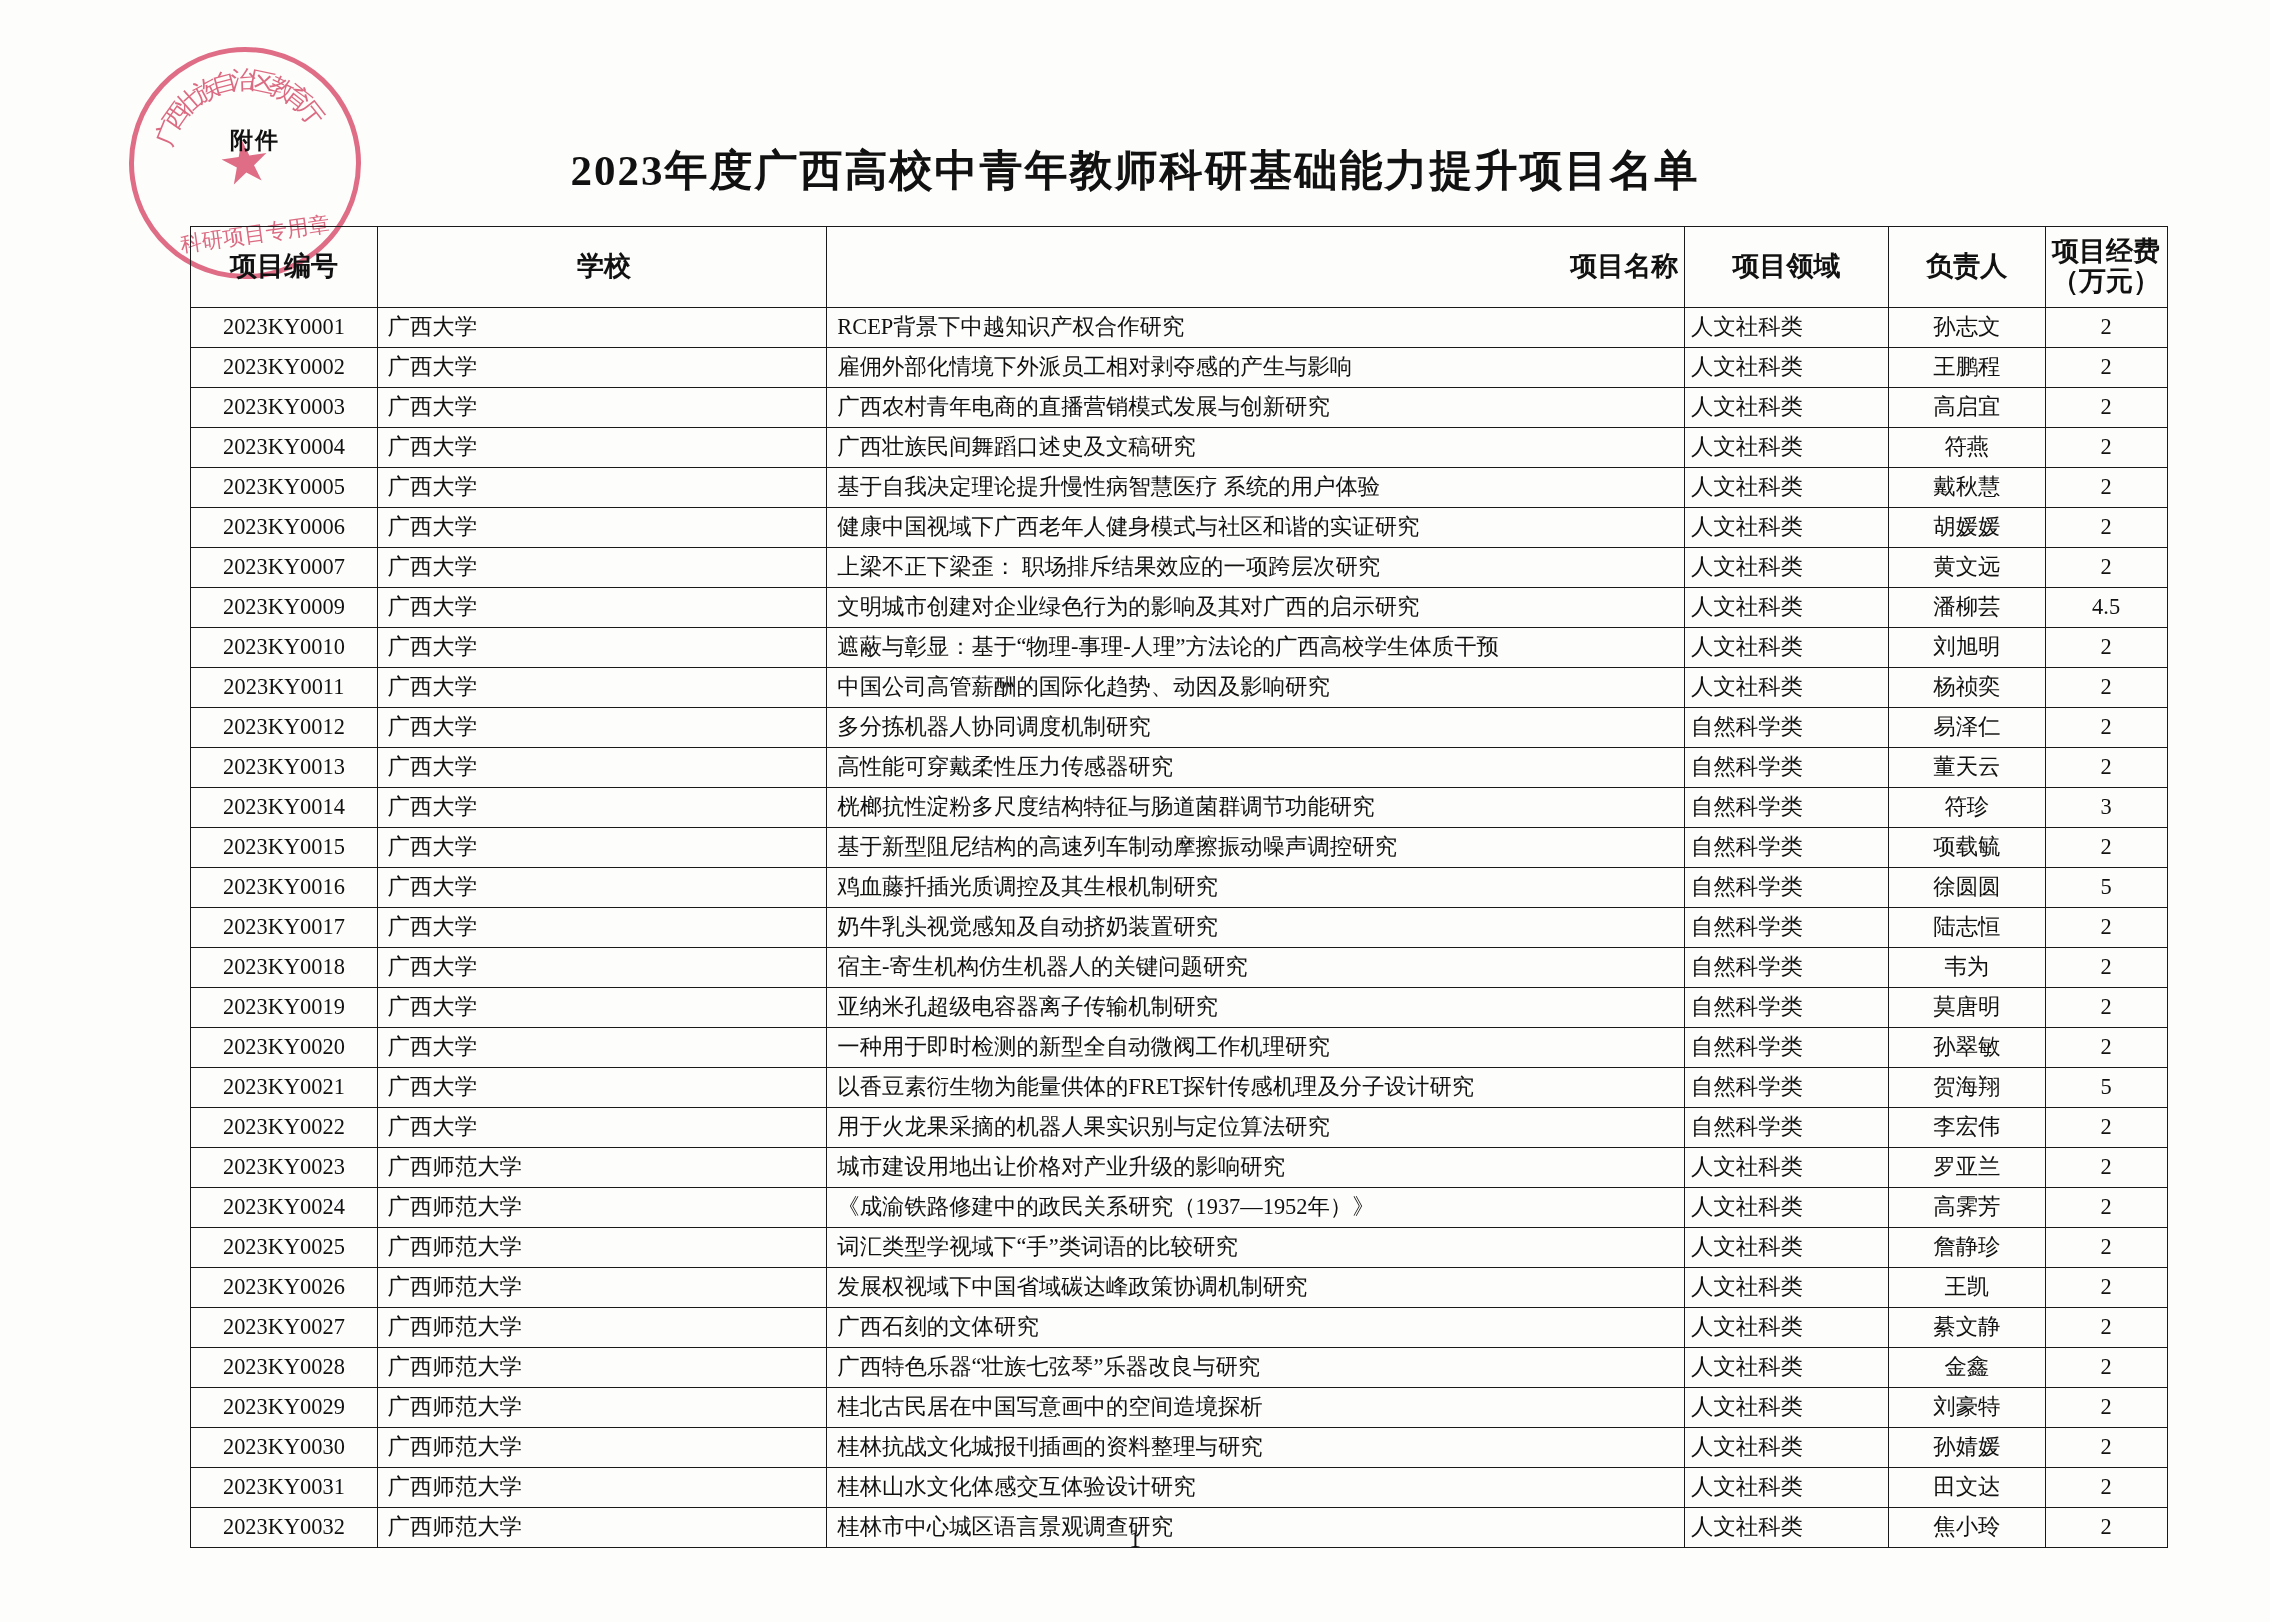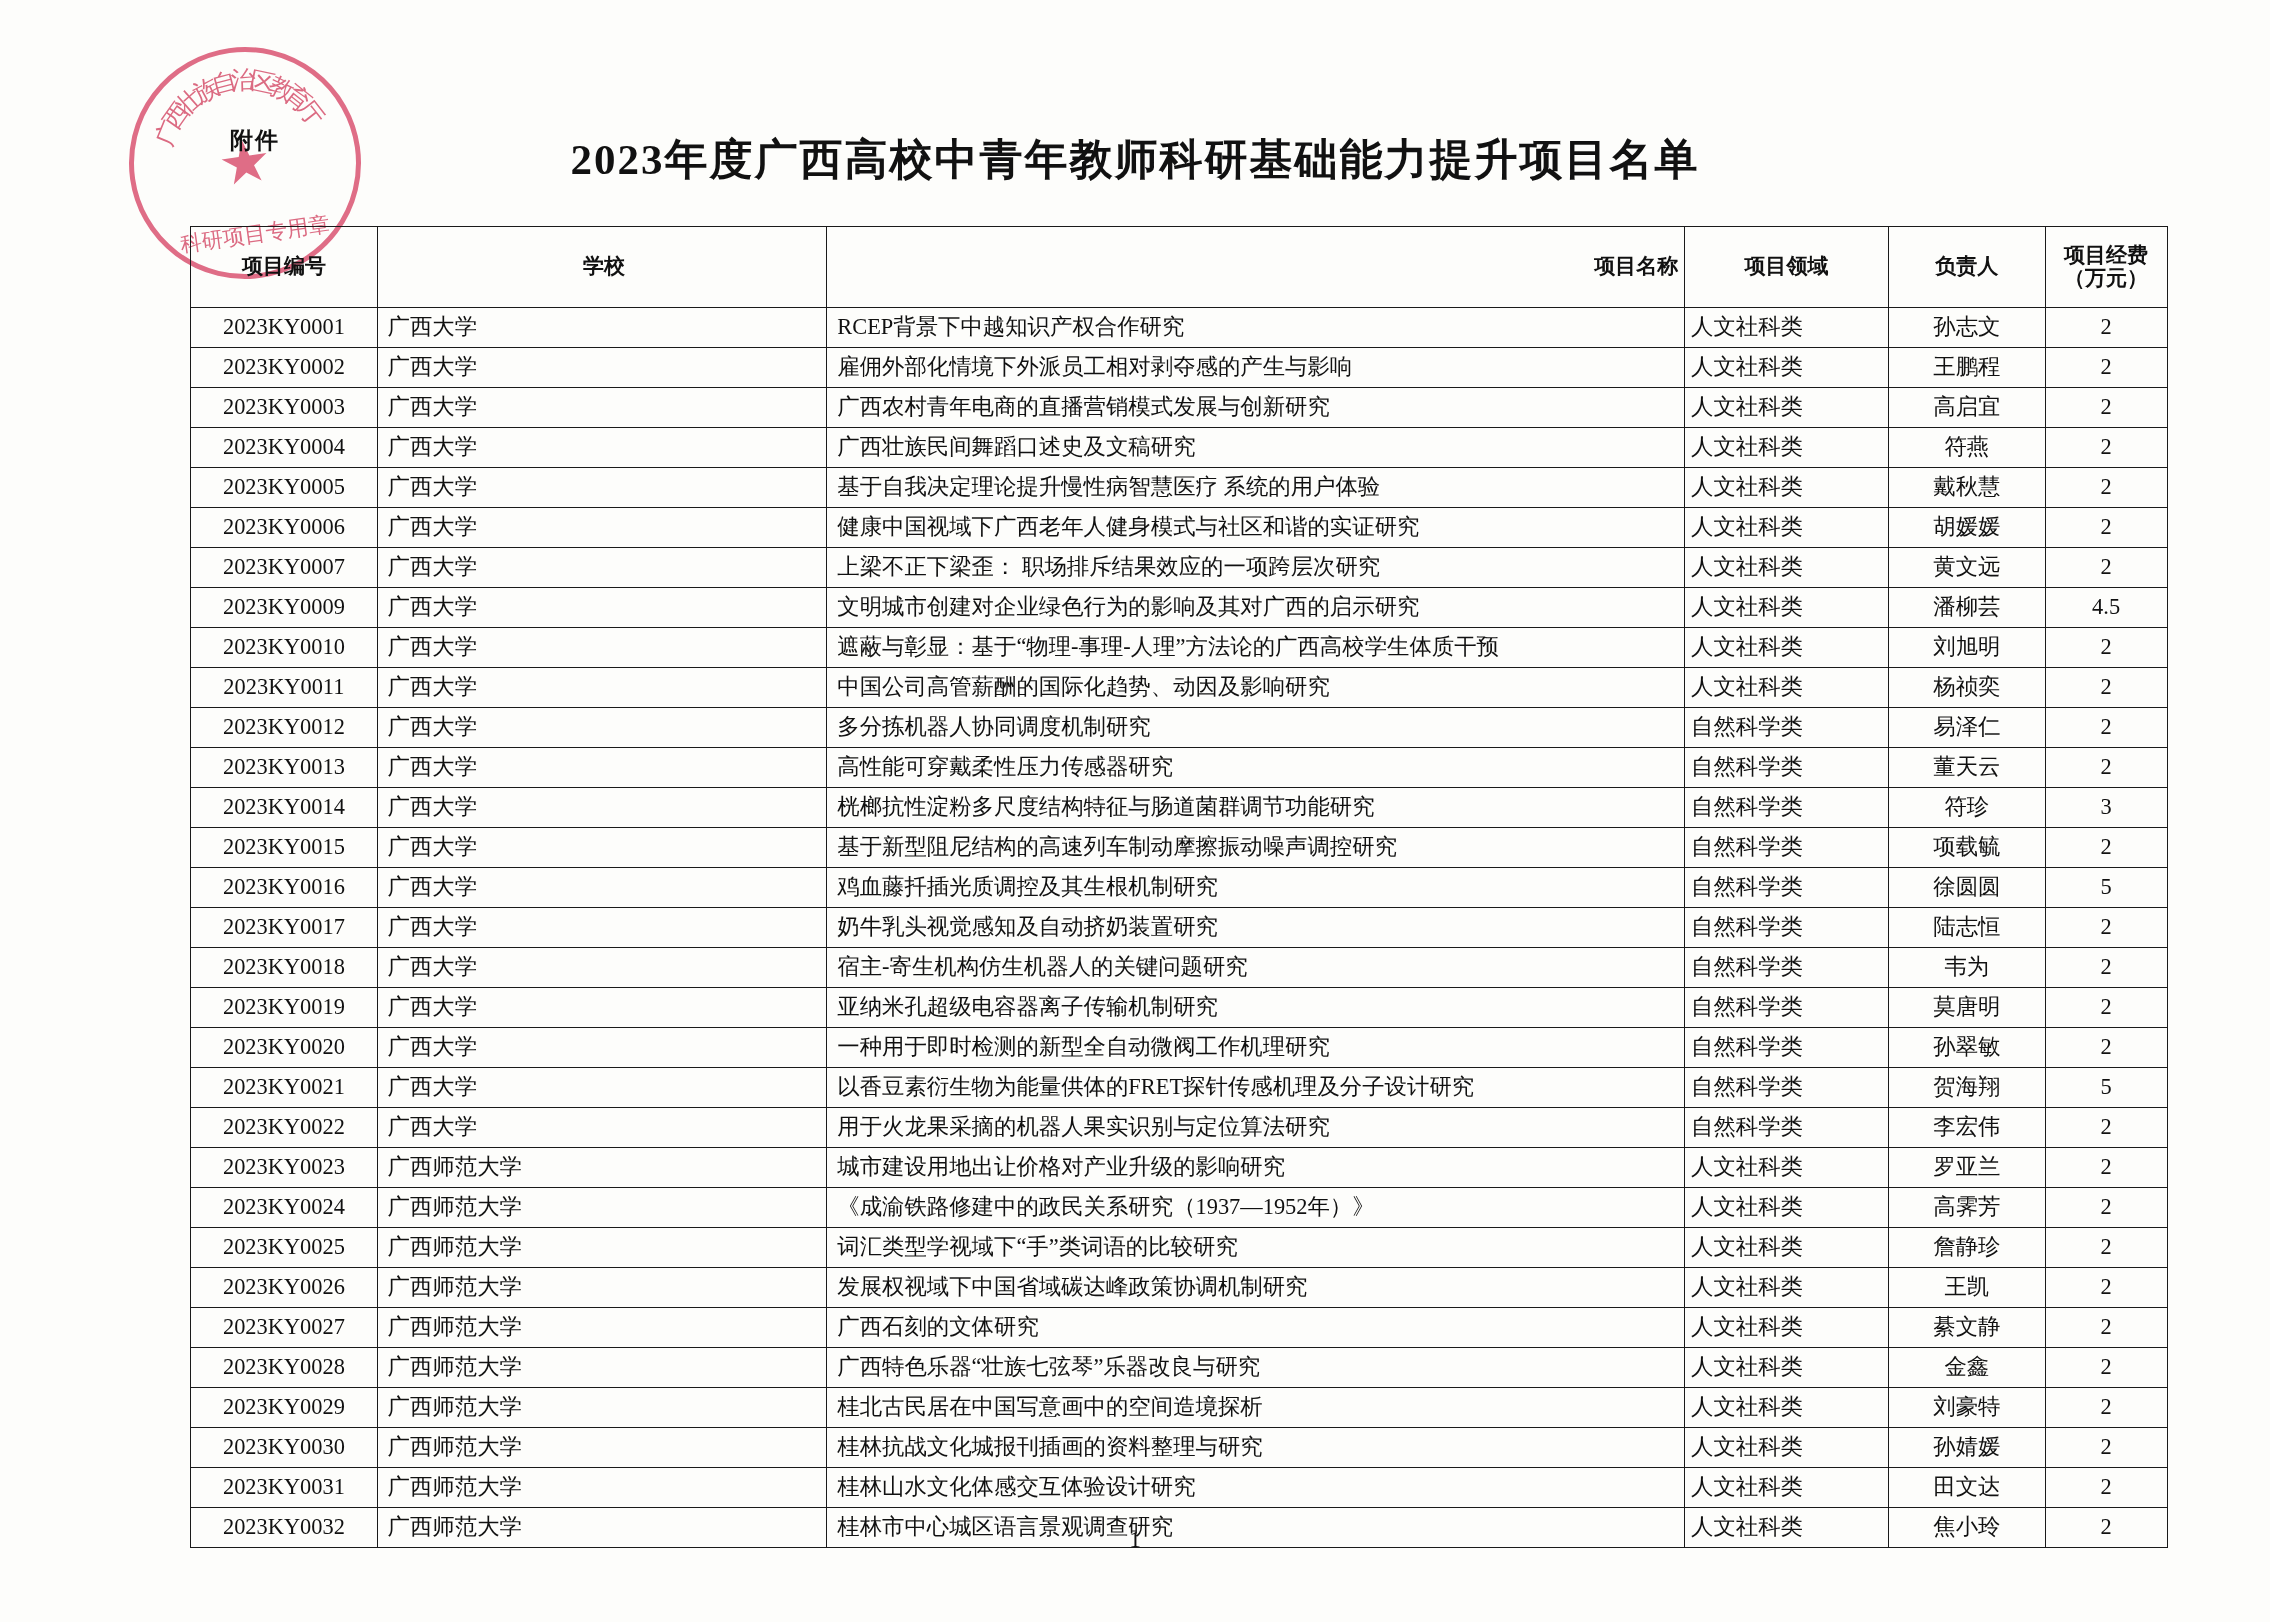--- a/index.html
+++ b/index.html
@@ -75,21 +75,21 @@
     left: 230px;
     top: 125px;
     font-size: 23px;
     font-weight: bold;
     letter-spacing: 2px;
   }
   .doc-title {
     position: absolute;
     left: 0;
     right: 0;
-    top: 131px;
+    top: 142px;
     text-align: center;
     font-size: 43px;
     font-weight: bold;
     letter-spacing: 2px;
     font-family: "Liberation Serif", "DejaVu Serif", serif;
   }
   
   .table-wrap {
     position: absolute;
     left: 190px;
@@ -105,21 +105,21 @@
     border: 1.5px solid #1a1a1a;
     font-size: 22.4px;
     line-height: 1.1;
     padding: 0 5.9px;
     height: 39px;
     font-family: "Liberation Serif", "DejaVu Serif", serif;
   }
   table.main th {
     text-align: center;
     font-weight: bold;
-    font-size: 21px;
+    font-size: 27px;
     height: 80px;
   }
   .col-id    { width: 174px; text-align: center; }
   .col-school{ width: 433px; text-align: left; padding-left: 9.8px !important; margin-left: 28px; }
   .col-name  { width: 841px; text-align: left; padding-left: 9.8px !important; }
   .col-field { width: 191px; }
   .col-person{ width: 144px; text-align: center; }
   .col-fund  { width: 109px; text-align: center; }
   .th-fund span { display: block; }
   .page-number {

